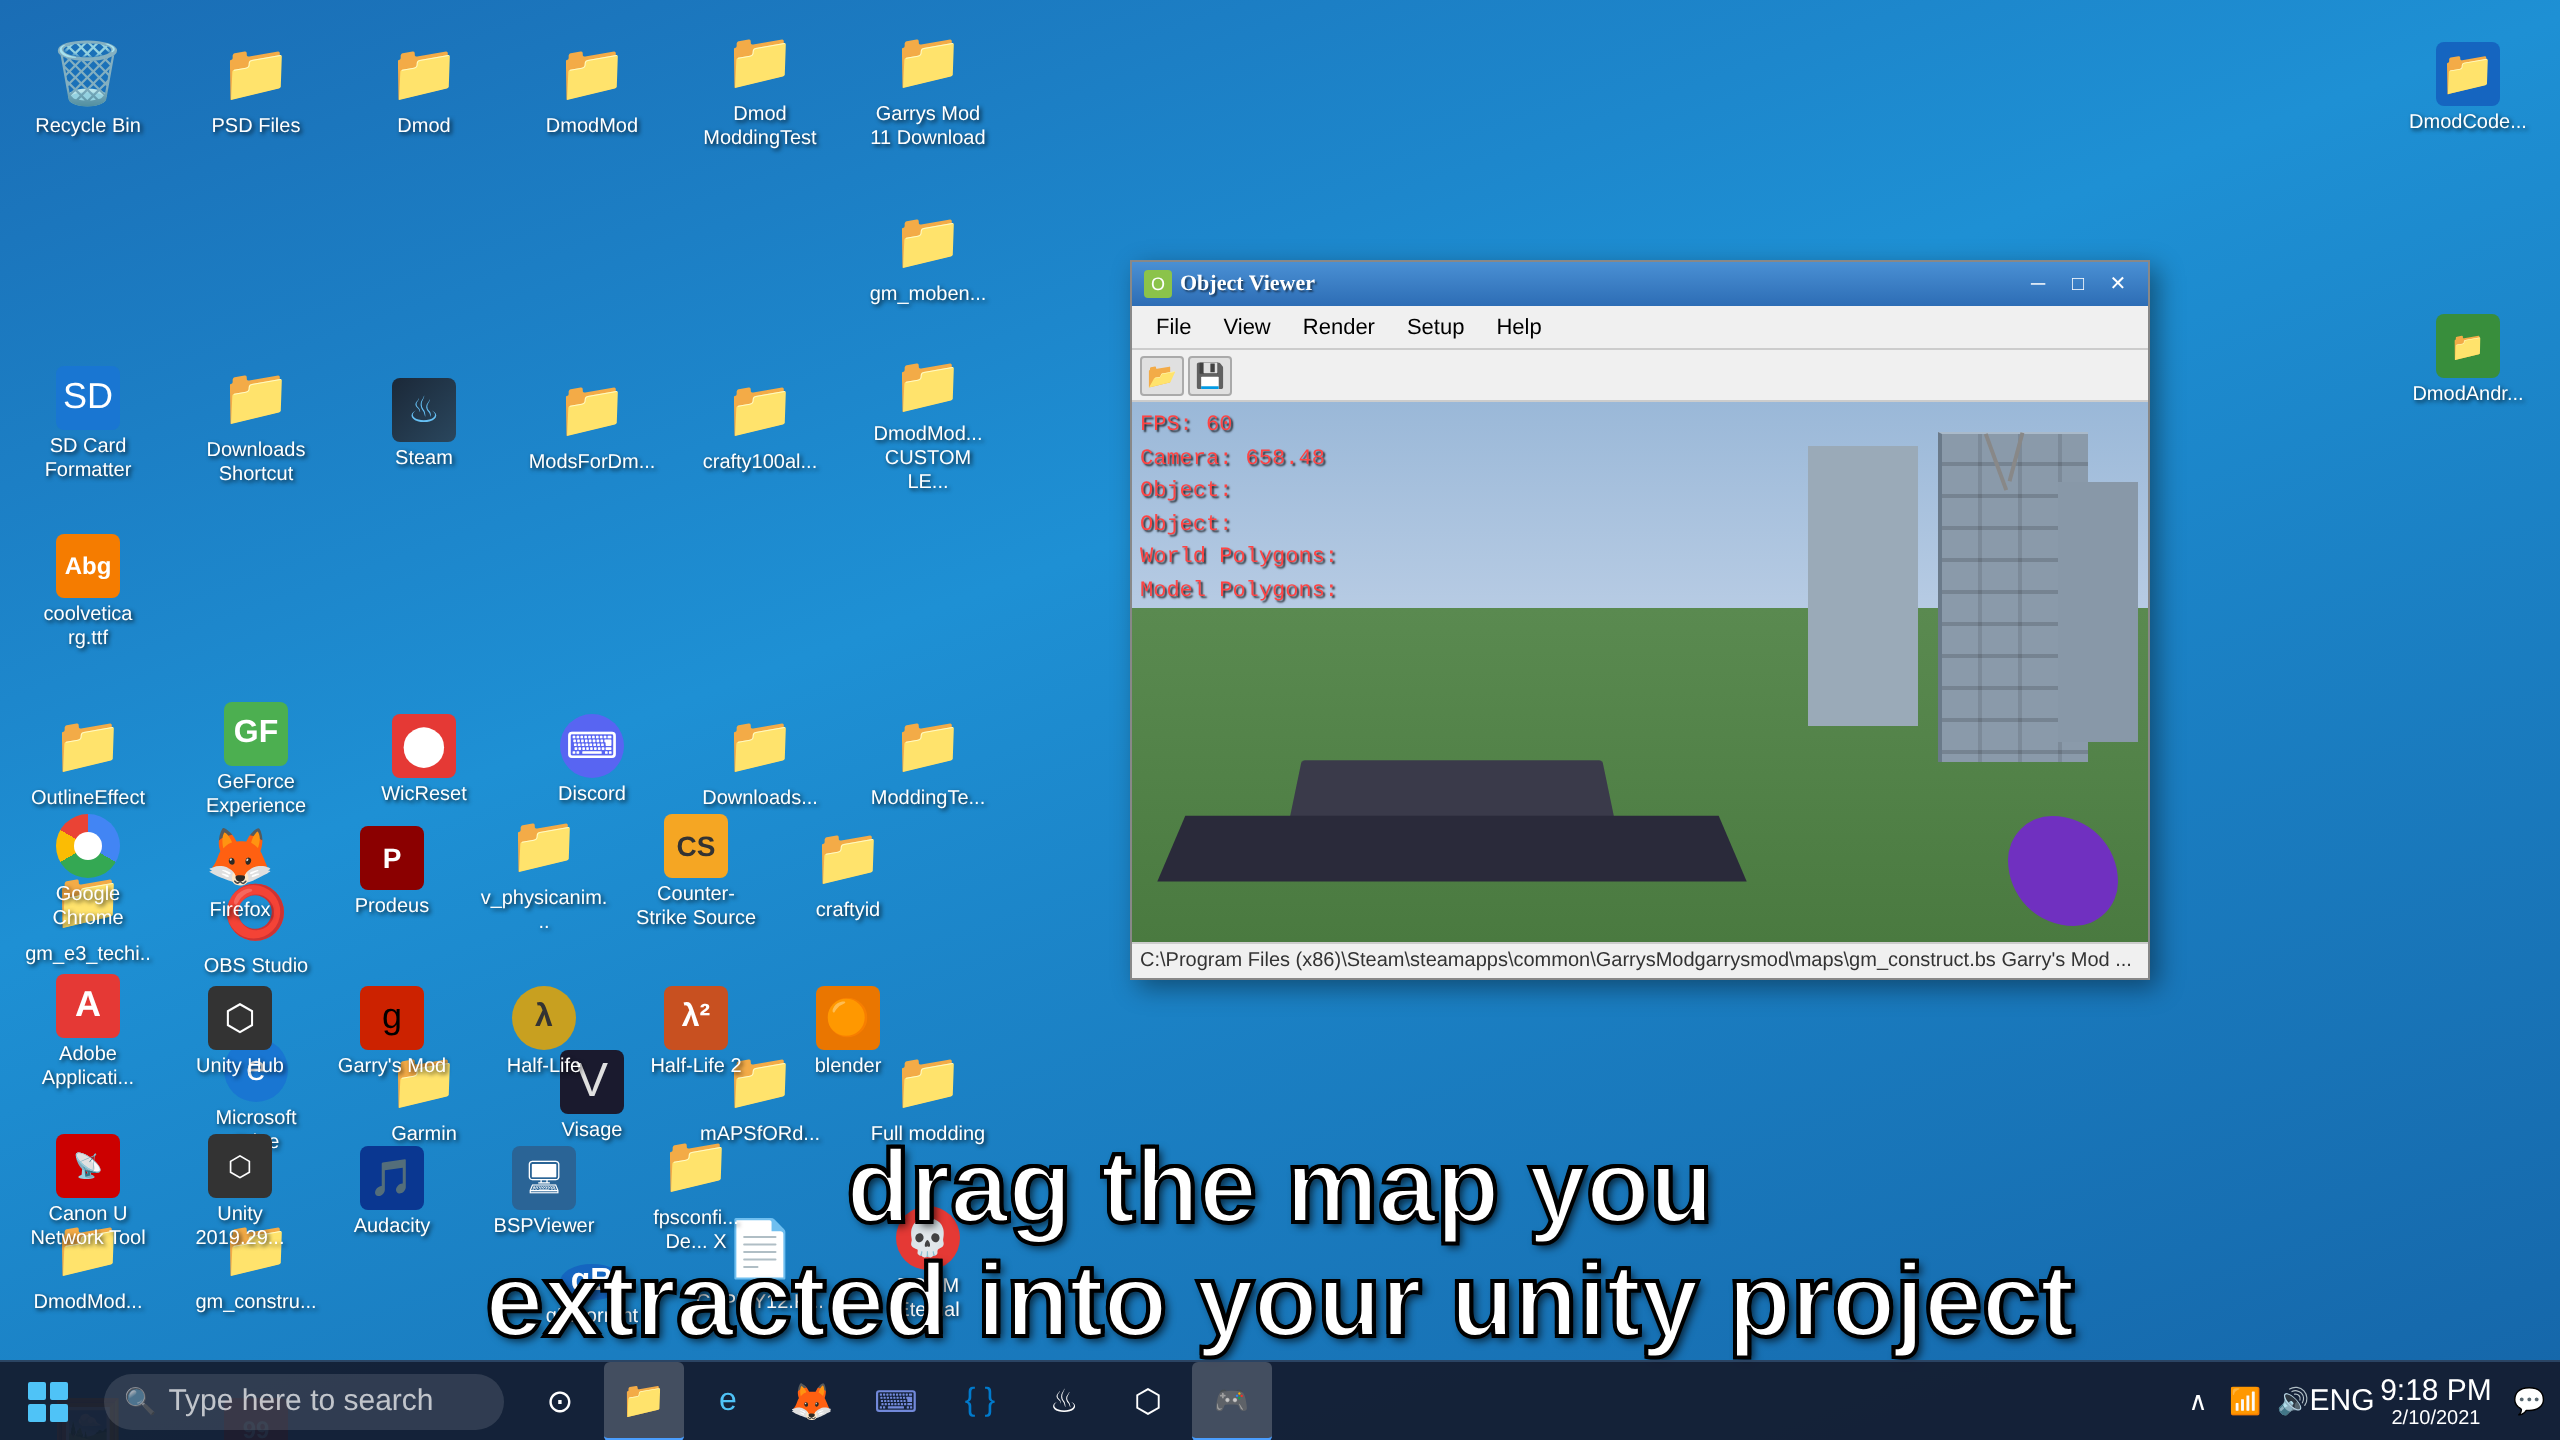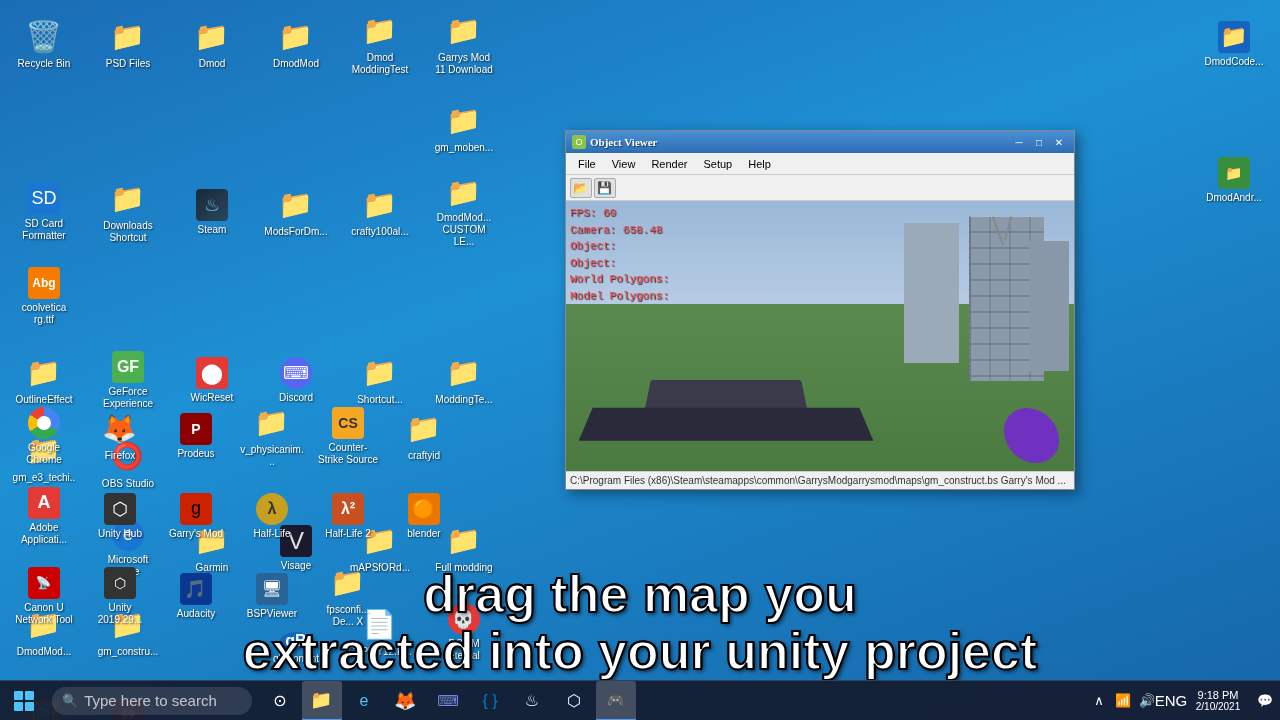--- a/index.html
+++ b/index.html
@@ -333,21 +333,21 @@
       flex-direction: column;
       align-items: center;
       justify-content: center;
       width: 68px;
       height: 40px;
       cursor: pointer;
       padding: 2px 4px;
     }
 
     .clock-time {
-      font-size: 11px;
+      font-size: 15px;
       color: white;
     }
 
     .clock-date {
       font-size: 10px;
       color: white;
     }
 
     
     .icon-recycle { color: #c0d8f0; font-size: 30px; }
@@ -447,21 +447,21 @@
     <div class="desktop-icon">
       <div class="icon-img icon-red" style="width:32px;height:32px;display:flex;align-items:center;justify-content:center;font-size:20px;">⬤</div>
       <div class="icon-label">WicReset</div>
     </div>
     <div class="desktop-icon">
       <div class="icon-img icon-discord" style="width:32px;height:32px;display:flex;align-items:center;justify-content:center;font-size:18px;">⌨</div>
       <div class="icon-label">Discord</div>
     </div>
     <div class="desktop-icon">
       <div class="icon-img">📁</div>
-      <div class="icon-label">Shortcut...</div>
+      <div class="icon-label">Downloads...</div>
     </div>
     <div class="desktop-icon">
       <div class="icon-img">📁</div>
       <div class="icon-label">ModdingTe...</div>
     </div>
     <div class="desktop-icon">
       <div class="icon-img">📁</div>
       <div class="icon-label">gm_e3_techi...</div>
     </div>
 

